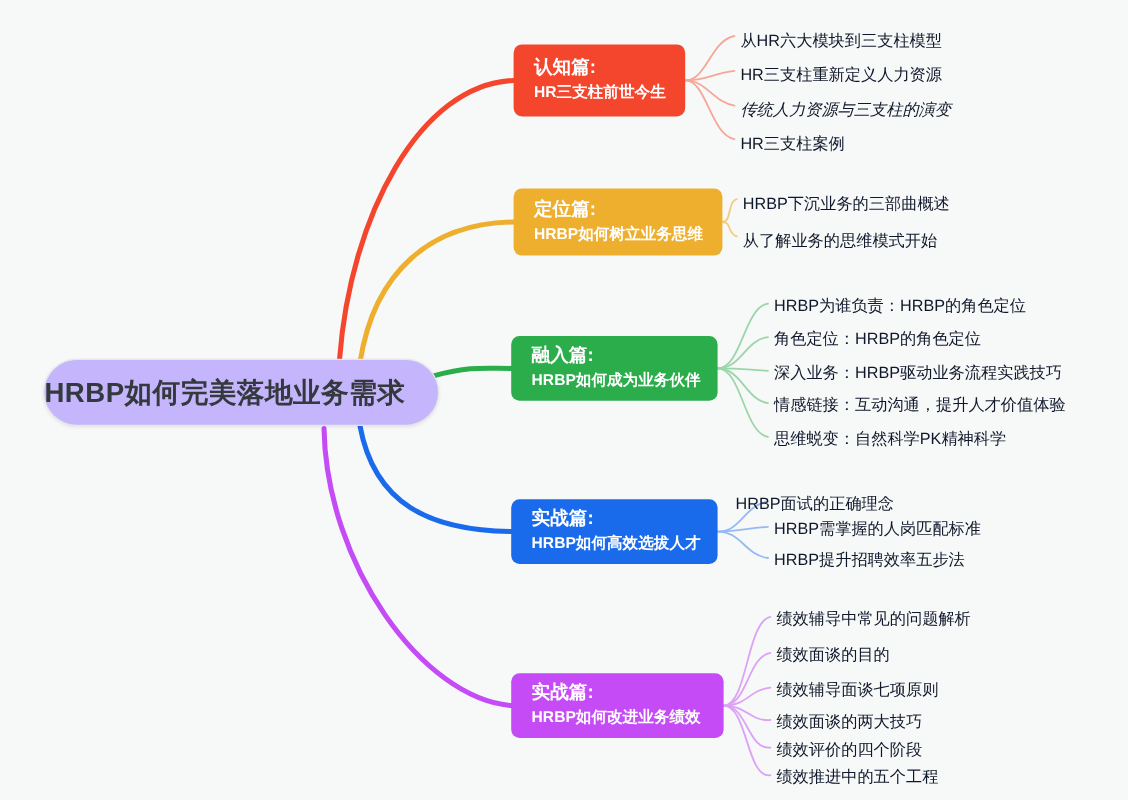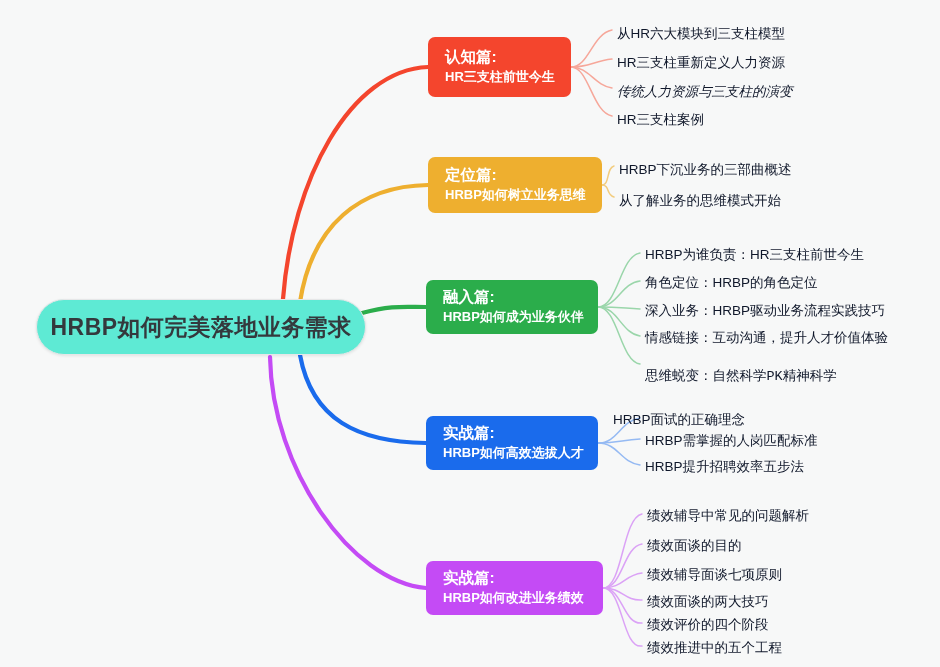--- a/index.html
+++ b/index.html
@@ -28,27 +28,26 @@
     pointer-events: none;
   }
 
   
   .root-node {
     position: absolute;
     left: 36px;
     top: 299px;
     width: 330px;
     height: 56px;
-    background: #5eead4;
+    background: #c4b5fd;
     border: 1px solid #e6e7e8;
     border-radius: 28px;
     box-shadow: 0 1px 3px rgba(0,0,0,0.09);
     display: flex;
     align-items: center;
-    justify-content: center;
     box-sizing: border-box;
     z-index: 5;
   }
   .root-node .root-label {
     font-size: 23px;
     font-weight: bold;
     color: #34393d;
     letter-spacing: 0.4px;
     white-space: nowrap;
   }
@@ -173,25 +172,25 @@
   </div>
 
   <div class="leaf" style="left:617px; top:27px;">从HR六大模块到三支柱模型</div>
   <div class="leaf" style="left:617px; top:56px;">HR三支柱重新定义人力资源</div>
   <div class="leaf" style="left:617px; top:85px;font-style:italic;">传统人力资源与三支柱的演变</div>
   <div class="leaf" style="left:617px; top:113px;">HR三支柱案例</div>
 
   <div class="leaf" style="left:619px; top:163px;">HRBP下沉业务的三部曲概述</div>
   <div class="leaf" style="left:619px; top:194px;">从了解业务的思维模式开始</div>
 
-  <div class="leaf" style="left:645px; top:248px;">HRBP为谁负责：HR三支柱前世今生</div>
+  <div class="leaf" style="left:645px; top:248px;">HRBP为谁负责：HRBP的角色定位</div>
   <div class="leaf" style="left:645px; top:276px;">角色定位：HRBP的角色定位</div>
   <div class="leaf" style="left:645px; top:331px;">情感链接：互动沟通，提升人才价值体验</div>
   <div class="leaf" style="left:645px; top:304px;">深入业务：HRBP驱动业务流程实践技巧</div>
-  <div class="leaf" style="left:645px; top:370px;font-family:Liberation Mono, monospace;">思维蜕变：自然科学PK精神科学</div>
+  <div class="leaf" style="left:645px; top:359px;">思维蜕变：自然科学PK精神科学</div>
 
   <div class="leaf" style="left:613px; top:413px;">HRBP面试的正确理念</div>
   <div class="leaf" style="left:645px; top:434px;">HRBP需掌握的人岗匹配标准</div>
   <div class="leaf" style="left:645px; top:460px;">HRBP提升招聘效率五步法</div>
 
   <div class="leaf" style="left:647px; top:509px;">绩效辅导中常见的问题解析</div>
   <div class="leaf" style="left:647px; top:539px;">绩效面谈的目的</div>
   <div class="leaf" style="left:647px; top:568px;">绩效辅导面谈七项原则</div>
   <div class="leaf" style="left:647px; top:595px;">绩效面谈的两大技巧</div>
   <div class="leaf" style="left:647px; top:618px;">绩效评价的四个阶段</div>

